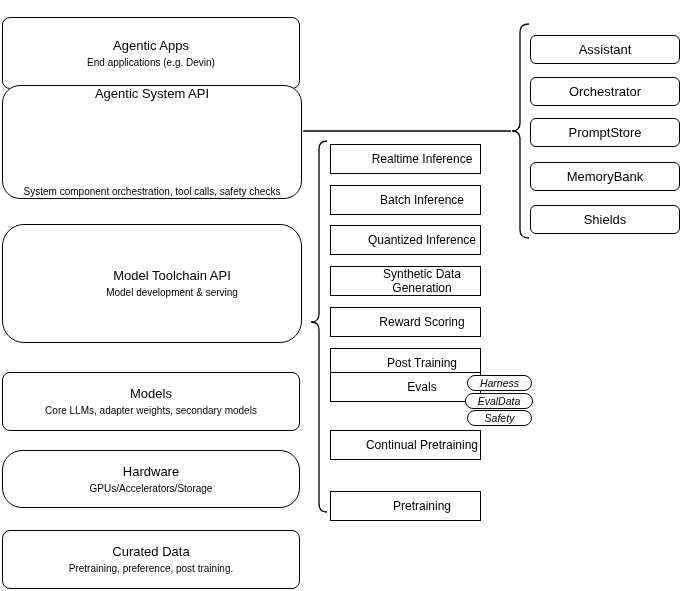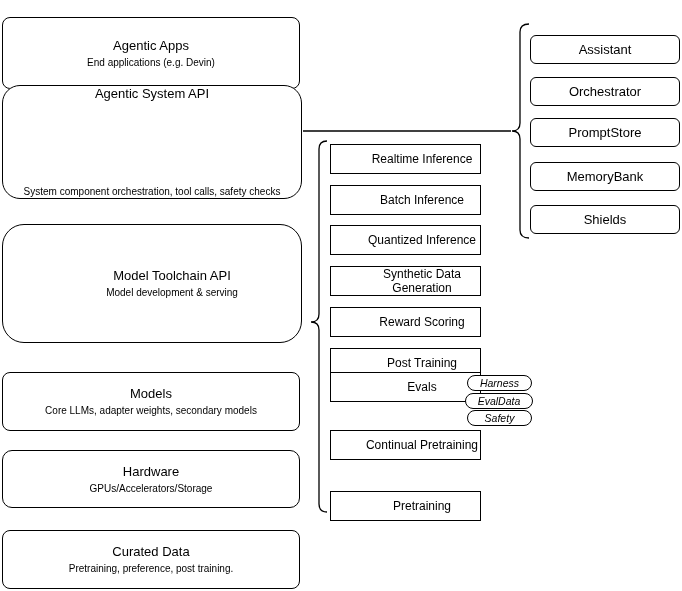--- a/index.html
+++ b/index.html
@@ -81,21 +81,21 @@
     <div class="lsub">System component orchestration, tool calls, safety checks</div>
   </div>
   <div class="node lbox" style="top:224px;height:119px;width:300px;border-radius:22px;padding-left:40px;">
     <div class="ltitle">Model Toolchain API</div>
     <div class="lsub">Model development &amp; serving</div>
   </div>
   <div class="node lbox" style="top:372px;height:59px;border-radius:8px;">
     <div class="ltitle">Models</div>
     <div class="lsub">Core LLMs, adapter weights, secondary models</div>
   </div>
-  <div class="node lbox" style="top:450px;height:58px;border-radius:10px;">
+  <div class="node lbox" style="top:450px;height:58px;border-radius:20px;">
     <div class="ltitle">Hardware</div>
     <div class="lsub">GPUs/Accelerators/Storage</div>
   </div>
   <div class="node lbox" style="top:530px;height:59px;border-radius:8px;">
     <div class="ltitle">Curated Data</div>
     <div class="lsub">Pretraining, preference, post training.</div>
   </div>
 
   <div class="node mbox" style="top:144px;">
     <span>Realtime Inference</span>

